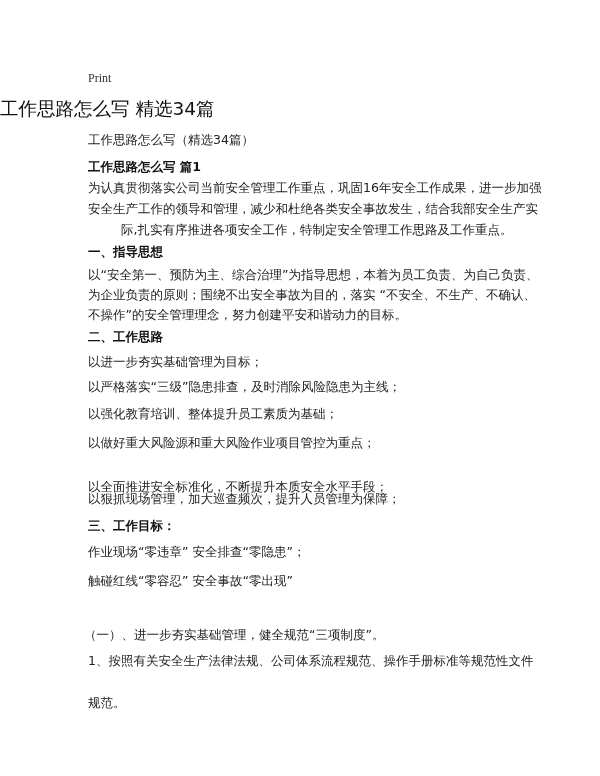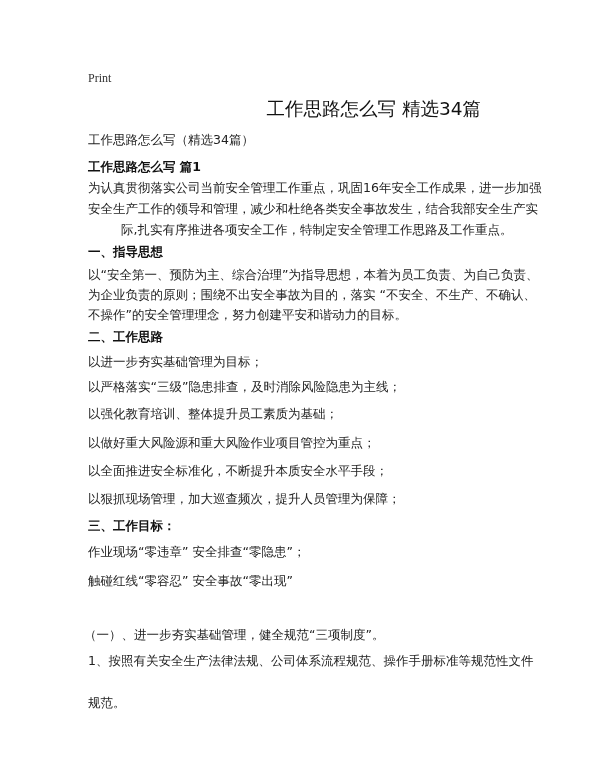--- a/index.html
+++ b/index.html
@@ -1,21 +1,21 @@
 <!DOCTYPE html>
 <html><head>
 <meta charset="utf-8">
 <style>
   html, body { margin: 0; padding: 0; background: #ffffff; }
   body { width: 600px; height: 776px; overflow: hidden; position: relative;
          font-family: "DejaVu Sans", "Liberation Sans", sans-serif; color: #1a1a1a; }
   .page { position: absolute; left: 0; top: 0; width: 600px; height: 776px; }
   .t { position: absolute; left: 88px; white-space: nowrap; font-size: 12.5px; line-height: 14px; color: #222; }
   .print { font-family: "Liberation Serif", serif; font-size: 12px; color: #333; top: 71px; }
-  .title { left: 0; width: 481px; text-align: right; font-size: 18.5px; line-height: 22px; top: 98px; color: #111; }
+  .title { left: 0; width: 481px; text-align: left; font-size: 18.5px; line-height: 22px; top: 98px; color: #111; }
   .bold { font-weight: bold; color: #111; }
 </style>
 </head>
 <body>
 
 <div class="page">
   <div class="t print">Print</div>
   <div class="t title">工作思路怎么写 精选34篇</div>
   <div class="t" style="top:133px;">工作思路怎么写（精选34篇）</div>
   <div class="t bold" style="top:160px;">工作思路怎么写 篇1</div>
@@ -27,21 +27,21 @@
   <div class="t bold" style="top:245px;">一、指导思想</div>
   <div class="t" style="top:268px;">以“安全第一、预防为主、综合治理”为指导思想，本着为员工负责、为自己负责、</div>
   <div class="t" style="top:288px;">为企业负责的原则；围绕不出安全事故为目的，落实 “不安全、不生产、不确认、</div>
   <div class="t" style="top:308px;">不操作”的安全管理理念，努力创建平安和谐动力的目标。</div>
 
   <div class="t bold" style="top:330px;">二、工作思路</div>
   <div class="t" style="top:355px;">以进一步夯实基础管理为目标；</div>
   <div class="t" style="top:380px;">以严格落实“三级”隐患排查，及时消除风险隐患为主线；</div>
   <div class="t" style="top:407px;">以强化教育培训、整体提升员工素质为基础；</div>
   <div class="t" style="top:436px;">以做好重大风险源和重大风险作业项目管控为重点；</div>
-  <div class="t" style="top:464px;text-align:center;">以全面推进安全标准化，不断提升本质安全水平手段；</div>
+  <div class="t" style="top:480px;text-align:center;">以全面推进安全标准化，不断提升本质安全水平手段；</div>
   <div class="t" style="top:492px;">以狠抓现场管理，加大巡查频次，提升人员管理为保障；</div>
 
   <div class="t bold" style="top:519px;">三、工作目标：</div>
   <div class="t" style="top:545px;">作业现场“零违章” 安全排查“零隐患”；</div>
   <div class="t" style="top:574px;">触碰红线“零容忍” 安全事故“零出现”</div>
 
   <div class="t" style="top:628px; left:84px;">（一）、进一步夯实基础管理，健全规范“三项制度”。</div>
 
   <div class="t" style="top:654px;">1、按照有关安全生产法律法规、公司体系流程规范、操作手册标准等规范性文件</div>
   <div class="t" style="top:696px;">规范。</div>

